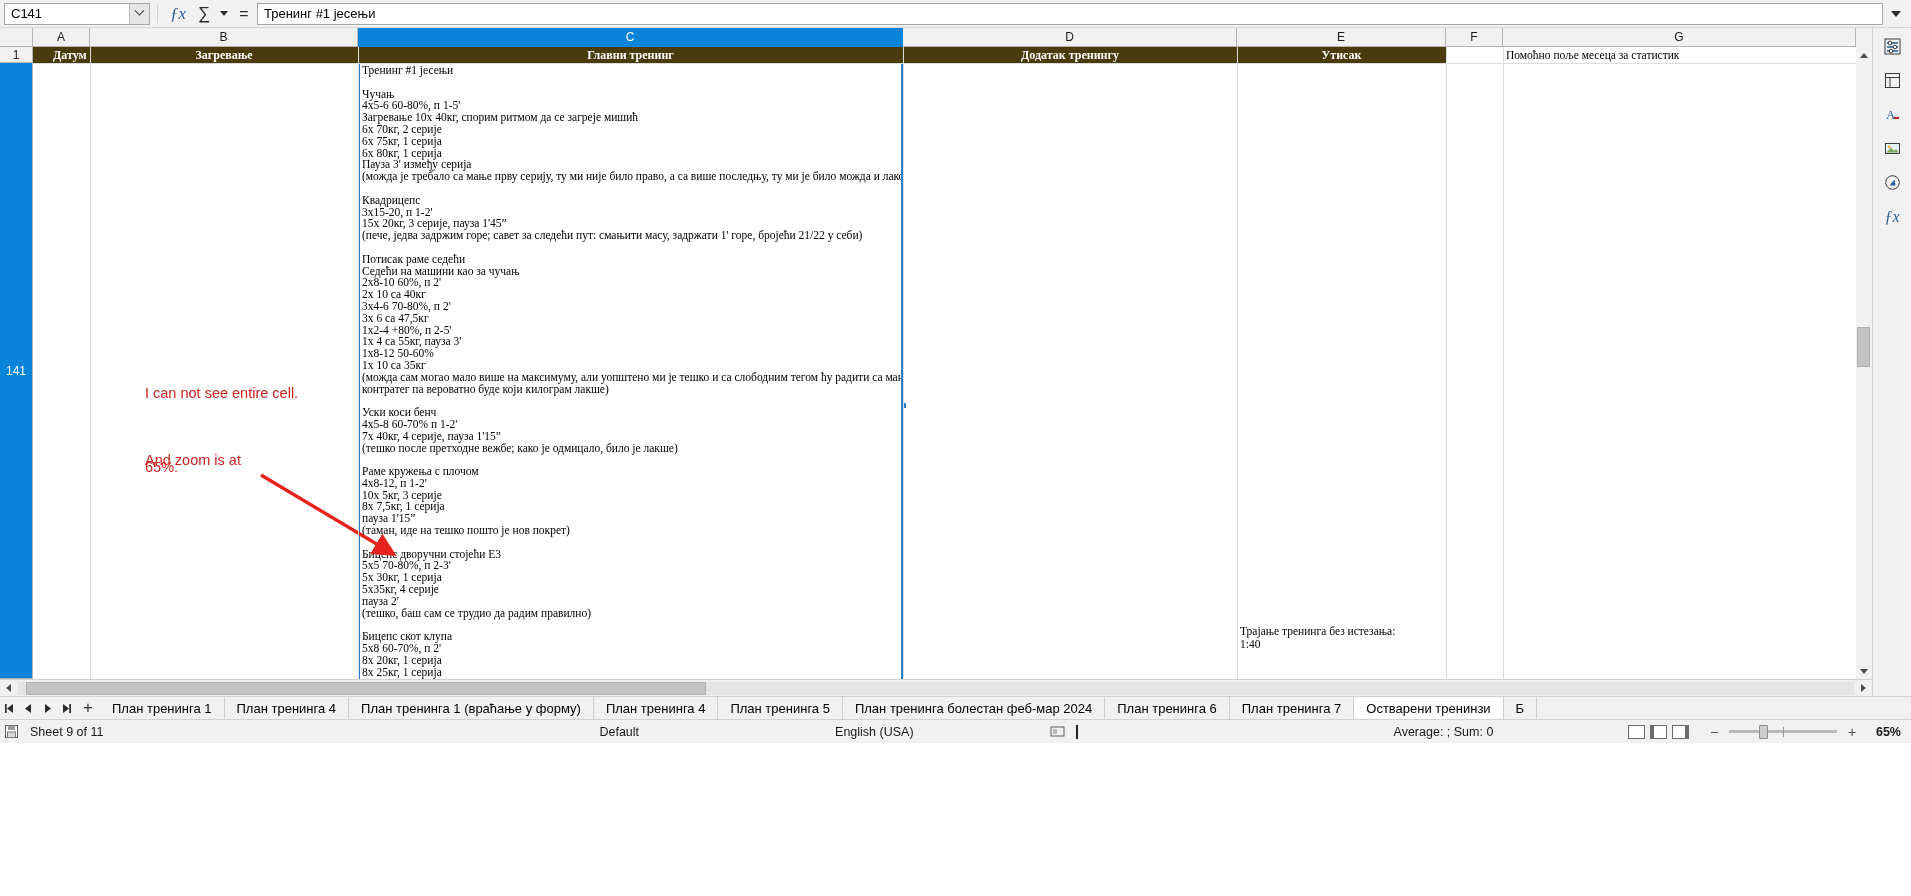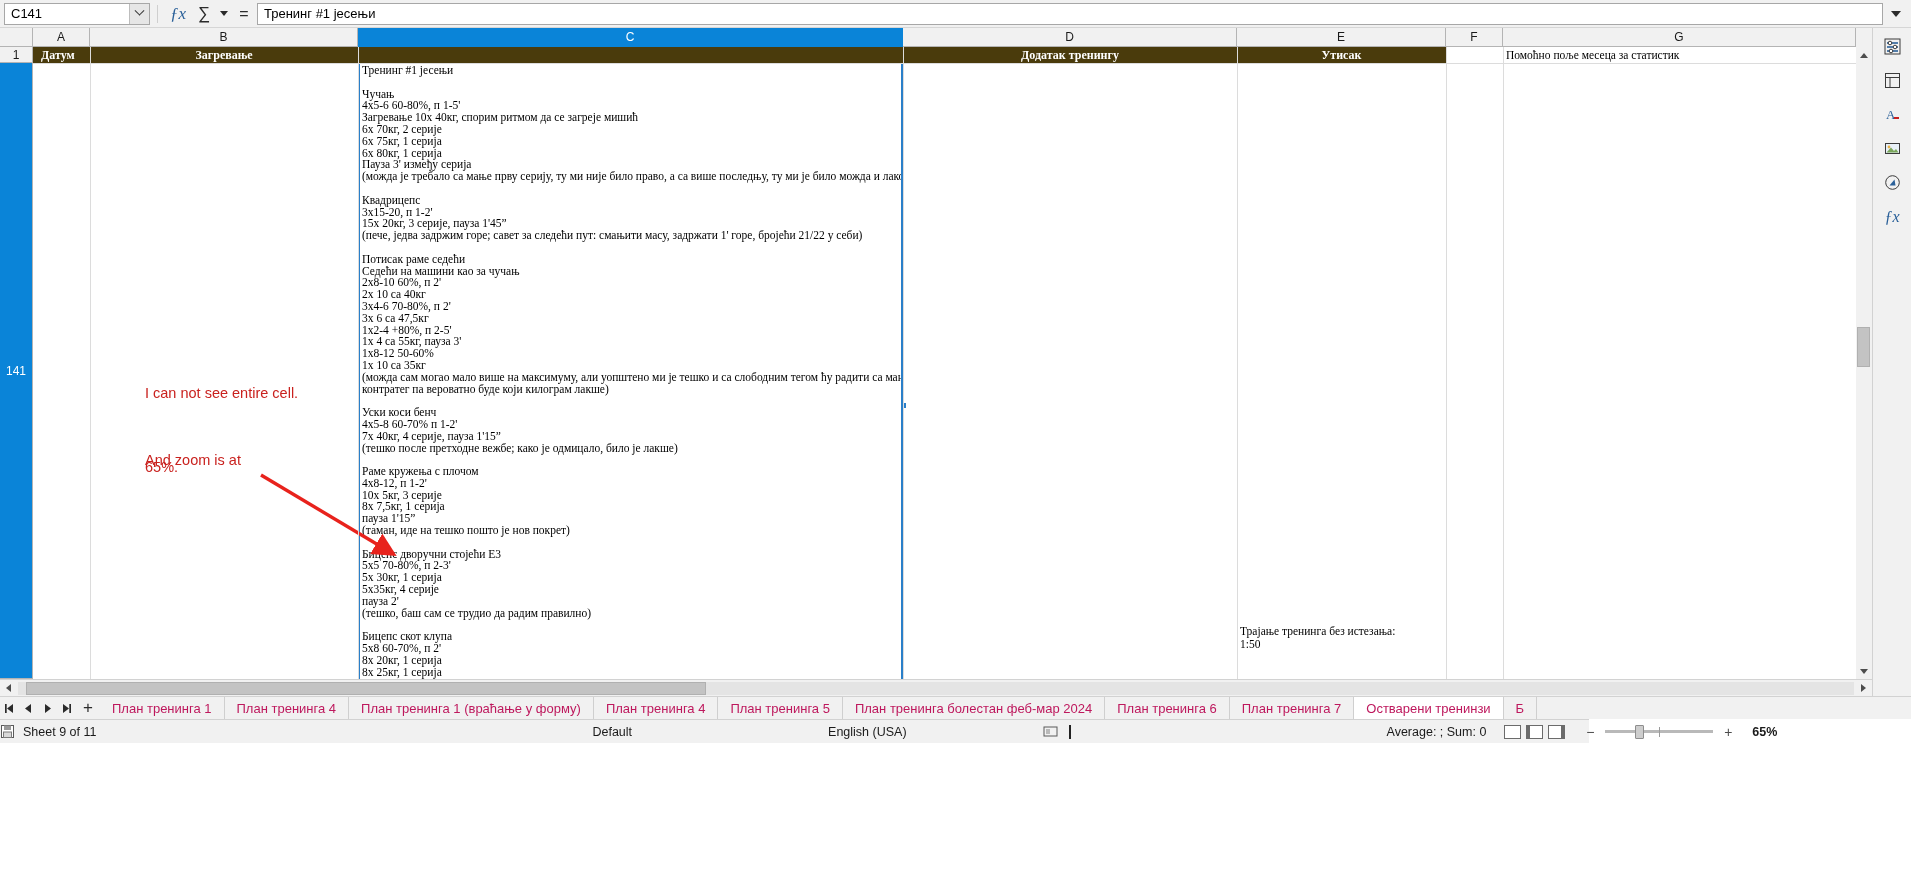--- a/index.html
+++ b/index.html
@@ -209,28 +209,28 @@
     width: 19px; height: 21px; display:flex;align-items:center;justify-content:center;
     color:#2b2b2b;
   }
   .nav-btn svg{display:block;}
   .addsheet {
     width: 24px; height: 21px; display:flex;align-items:center;justify-content:center;
     font-size: 17px; color: #2b2b2b; font-weight: 400;
   }
   .sheet-tab {
     height: 22px; padding: 0 12px; display:flex; align-items:center;
-    font-size: 13px; color:#be185d; border-right: 1px solid #cfcfcf;
+    font-size: 13px; color:#000000; border-right: 1px solid #cfcfcf;
     white-space: nowrap;
   }
   .sheet-tab.active { font-weight: normal; background: #ffffff; }
 
   
   #statusbar {
-    position: absolute; left: 0; top: 719px; width: 1589px; height: 24px;
+    position: absolute; left: 0; top: 719px; width: 1911px; height: 24px;
     background: #f1f1f1; border-top: 1px solid #d2d2d2;
     display: flex; align-items: center; font-size: 12.5px; color: #1a1a1a;
   }
   .sb-item { padding: 0 8px; white-space: nowrap; display:flex; align-items:center; }
   .sb-save-icon { width: 22px; display:flex; align-items:center; justify-content:center; }
   .zoomwrap { display:flex; align-items:center; gap:8px; margin-left:auto; padding-right:10px; }
   .zoom-minus, .zoom-plus { font-size: 14px; color:#4d4d4d; width:14px; text-align:center;}
   .zoom-slider { position: relative; width: 108px; height: 14px; display:flex; align-items:center; }
   .zoom-track { width: 100%; height: 3px; background:#b9b9b9; }
   .zoom-tick { position:absolute; left:50%; top:2px; width:1px; height:10px; background:#9a9a9a;}
@@ -323,22 +323,23 @@
     <div class="colcell" style="left: 1503px; width: 353px;">G</div>
   </div>
 
 <div id="rowhead">
     <div class="rowcell" style="top: 0px; height: 16px;">1</div>
     <div class="rowcell sel" style="top: 16px; height: 616px;">141</div>
   </div>
 
 <div id="grid">
   <div class="hdrrow" style="width: 1413px;">
-      <div class="hdrcell left" style="left: 4px; width: 57px;">Датум</div>
+      <div class="hdrcell left" style="left: 16px; width: 57px;">Датум</div>
       <div class="hdrcell" style="left: 57px; width: 268px;">Загревање</div>
+      <div class="hdrcell" style="left: 325px; width: 545px;">Главни тренинг</div>
       <div class="hdrcell" style="left: 870px; width: 334px;">Додатак тренингу</div>
       <div class="hdrcell" style="left: 1204px; width: 209px;">Утисак</div>
     </div>
 
   <div id="cell-c141" style="left: 325px; top: 16px; width: 545px; height: 616px;">
     <div id="cell-c141-text">Тренинг #1 јесењи
 
 Чучањ
 4x5-6 60-80%, п 1-5'
 Загревање 10х 40кг, спорим ритмом да се загреје мишић
@@ -387,21 +388,21 @@
 
 Бицепс скот клупа
 5x8 60-70%, п 2'
 8х 20кг, 1 серија
 8х 25кг, 1 серија
 8х 27,5кг, 1 серија</div>
   </div>
   <div id="sel-handle" style="left: 868px; top: 356px;"></div>
 
   <div class="cellnote" id="note-e141" style="left: 1207px; top: 578px; width: 203px;">Трајање тренинга без истезања:
-1:50</div>
+1:40</div>
   <div class="cellnote cellnote-g" id="note-g1" style="left: 1473px; top: 2px; width: 347px;">Помоћно поље месеца за статистик</div>
 
   <div class="annot" id="annot1" style="left: 112px; top: 337px;">I can not see entire cell.</div>
   <div class="annot" id="annot2" style="left: 112px; top: 404px;">And zoom is at</div>
   <div class="annot" id="annot3" style="left: 112px; top: 411px;">65%.</div>
 
   <svg id="arrow-svg" width="300" height="200" style="left:200px;top:380px;">
     <defs>
       <marker id="ah" markerWidth="7" markerHeight="7" refX="3" refY="3.5" orient="auto">
         <polygon points="0 0, 7 3.5, 0 7" fill="#e8221c"></polygon>

